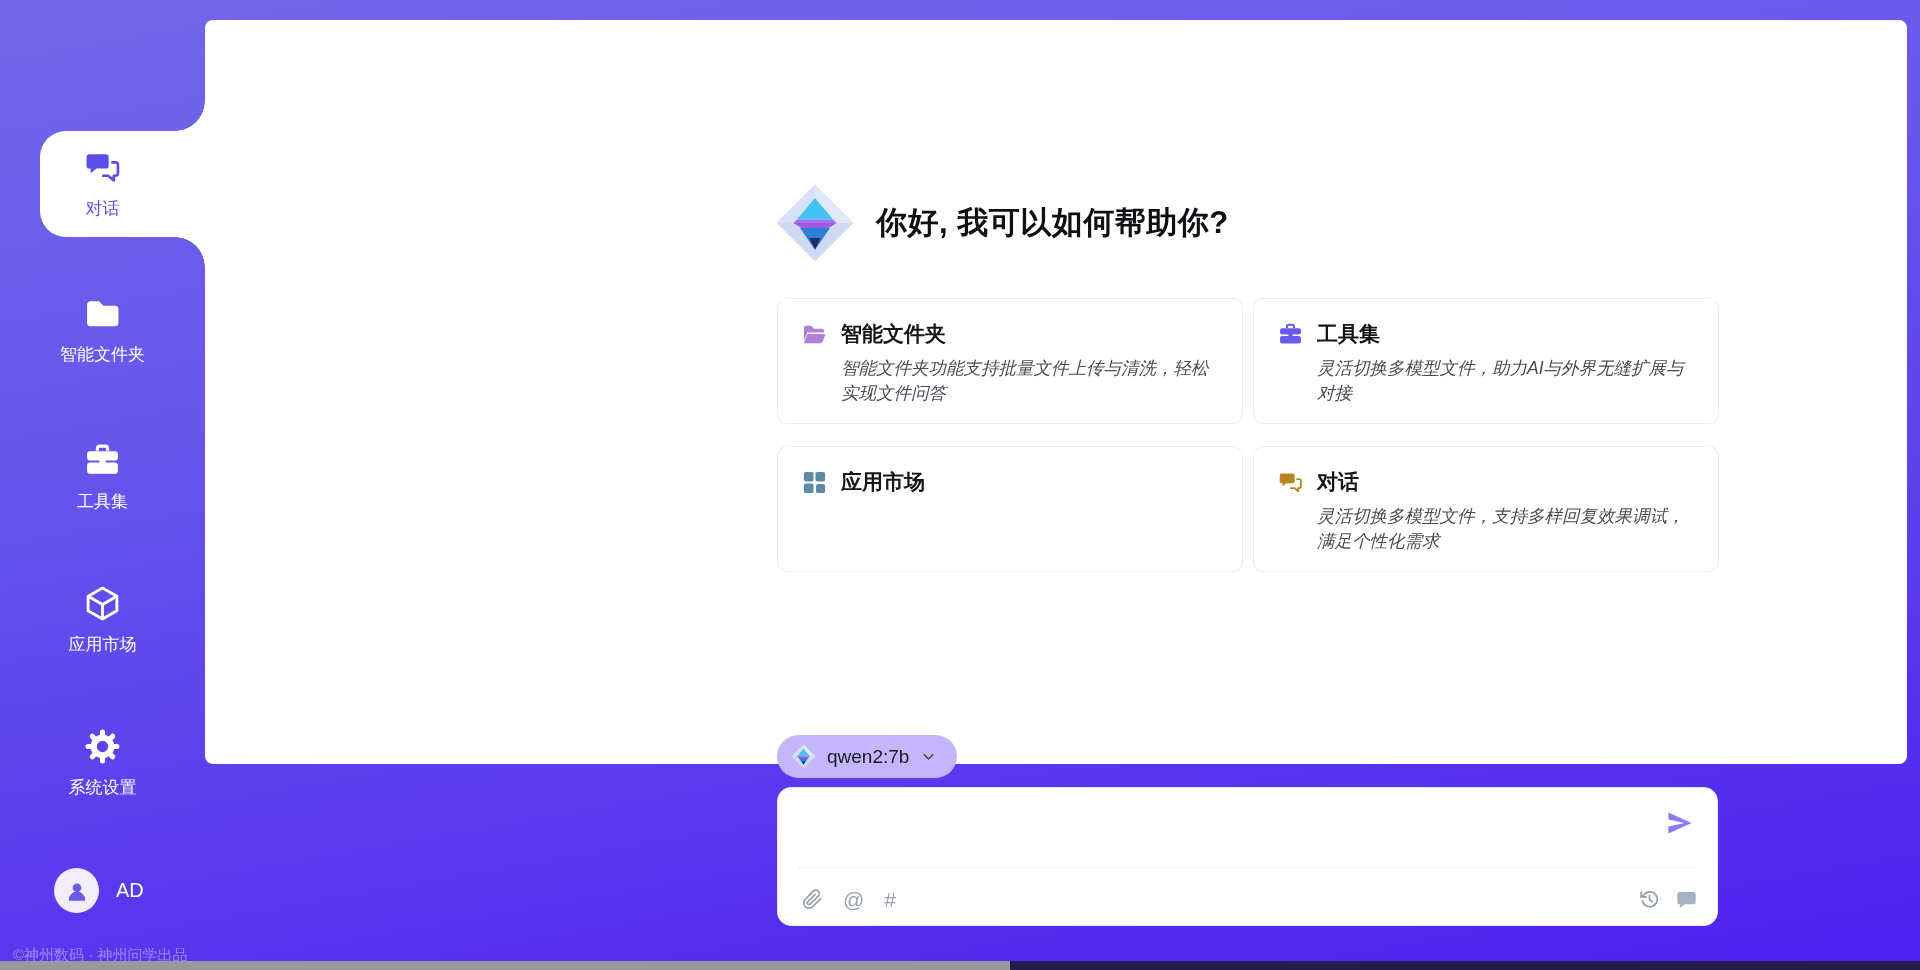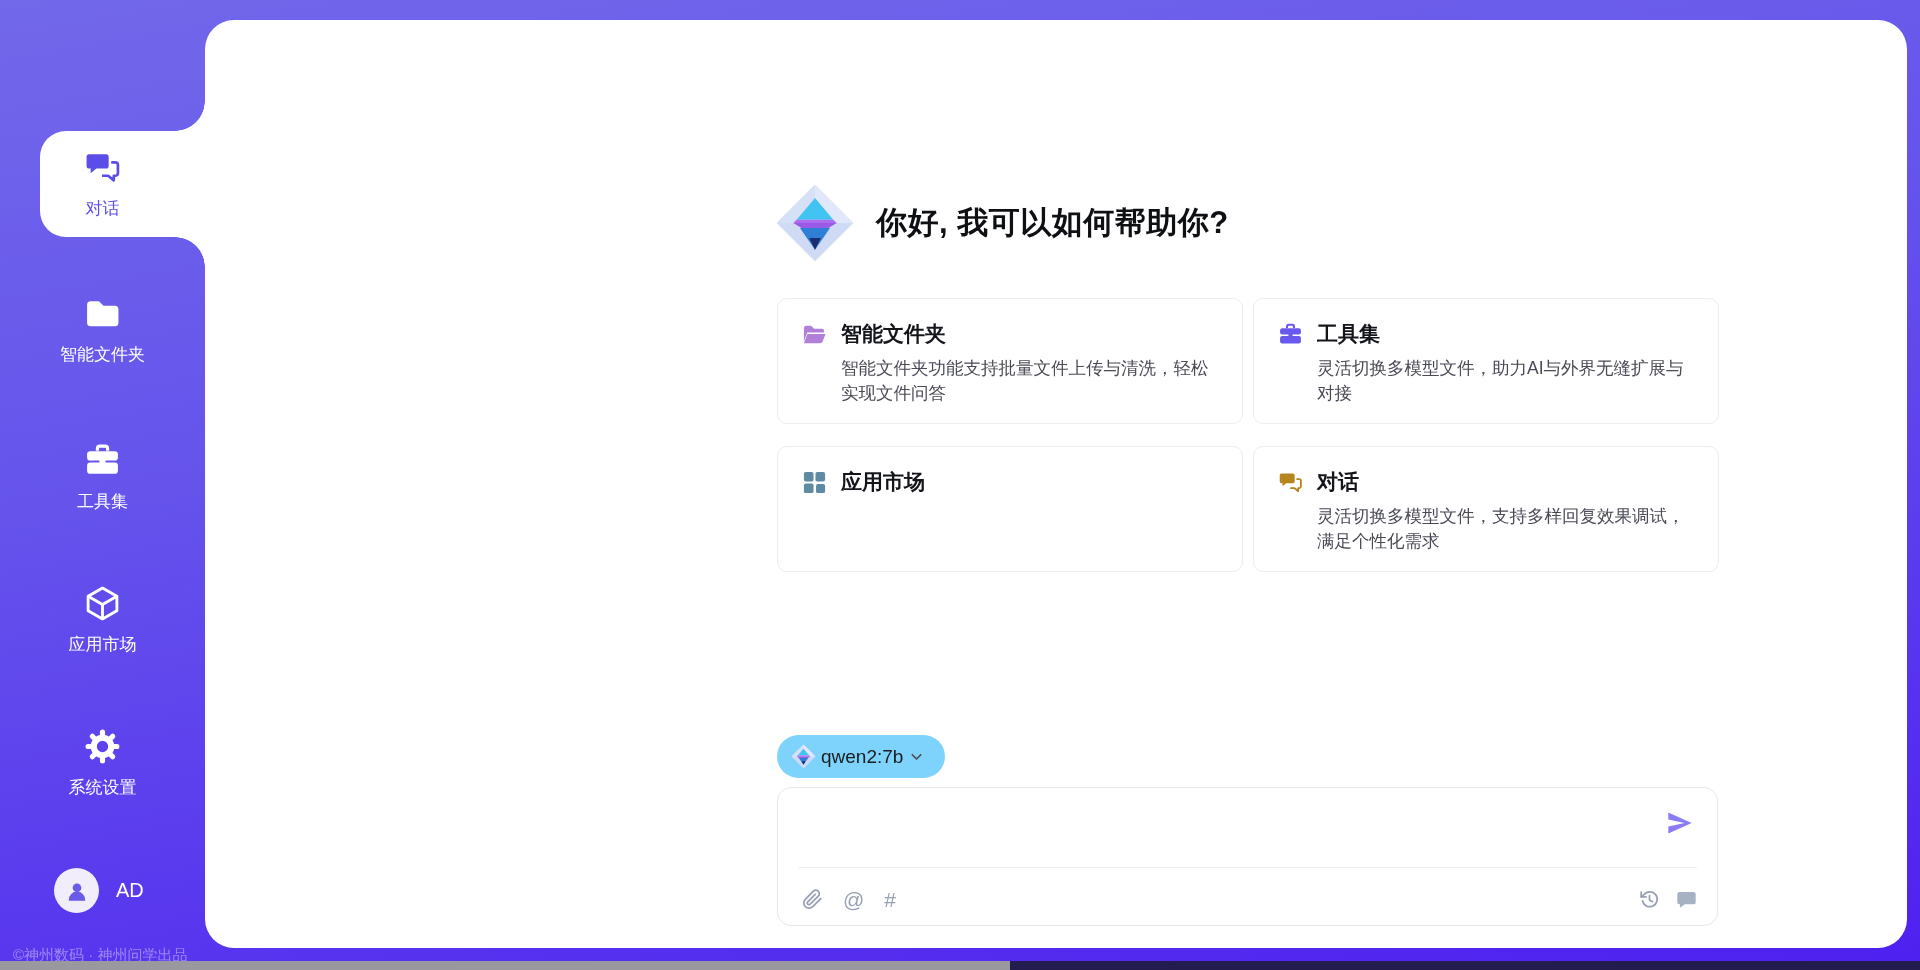--- a/index.html
+++ b/index.html
@@ -3,22 +3,22 @@
 <meta charset="utf-8">
 <style>
   * { margin:0; padding:0; box-sizing:border-box; }
   html,body { width:1920px; height:970px; }
   body { font-family:"Liberation Sans","DejaVu Sans",sans-serif; overflow:hidden; }
 
   .app { position:relative; width:1920px; height:970px; overflow:hidden;
          background:linear-gradient(170deg,#7268ea 0%,#6553ec 40%,#4e20f0 100%); }
 
   
-  .panel { position:absolute; left:205px; top:20px; width:1702px; height:928px;
-           background:#ffffff; border-radius:29px; }
+  .panel { position:absolute; left:205px; top:20px; width:1702px; height:744px;
+           background:#ffffff; border-radius:8px; }
 
   
   .sidebar { position:absolute; left:0; top:0; width:205px; height:100%; }
 
   .brand { position:absolute; left:26px; top:16px; display:flex; align-items:center; gap:9px; }
   .brand-diamond { width:52px; height:52px; }
   .brand-name { font-size:21px; font-weight:700; color:#ffffff; letter-spacing:1px; }
   .brand-sub  { font-size:11.5px; color:#ffffff; letter-spacing:2px; margin-top:3px; }
 
   .nav-pill { position:absolute; left:40px; top:131px; width:165px; height:106px;
@@ -50,26 +50,26 @@
   .greeting h1 { font-size:31px; font-weight:700; color:#0f1014; letter-spacing:0.5px; }
 
   
   .cards { position:absolute; left:572px; top:278px; display:grid;
            grid-template-columns:466px 466px; grid-auto-rows:126px; column-gap:10px; row-gap:22px; }
   .card { background:#ffffff; border:1px solid #ebedf3; border-radius:10px;
           padding:21px 24px 14px 24px; cursor:pointer; }
   .card-head { display:flex; align-items:center; gap:14px; }
   .card-icon { width:25px; height:25px; flex:0 0 auto; }
   .card-title { font-size:21px; font-weight:700; color:#14151a; }
-  .card-desc { margin:8px 0 0 39px; font-size:17.5px; line-height:25px; color:#494a56; max-width:380px; }
+  .card-desc { margin:8px 0 0 39px; font-size:17.5px; line-height:25px; color:#494a56; max-width:380px;font-style:italic; }
   .ic-folder { color:#b07fd8; } .ic-brief { color:#6a59ee; } .ic-grid { color:#5f8aa3; } .ic-chatc { color:#b5861e; }
 
   
   .model-pill { position:absolute; left:572px; top:715px; height:43px; display:inline-flex;
-                align-items:center; gap:5px; padding:0 20px 0 14px; background:#7dd3fc;
+                align-items:center; gap:11px; padding:0 20px 0 14px; background:#c4b5fd;
                 border:none; border-radius:22px; cursor:pointer;
                 font-family:inherit; font-size:19px; color:#1a1c22; }
   .model-pill .mini-diamond { width:25px; height:25px; }
   .model-pill .chev { width:17px; height:17px; color:#4a4d55; }
 
   
   .composer { position:absolute; left:572px; top:767px; width:941px; height:139px;
               background:#ffffff; border:1.5px solid #e5e7ef; border-radius:14px; }
   .composer textarea { position:absolute; left:24px; top:18px; width:830px; height:52px;
               border:none; outline:none; resize:none; background:transparent;

